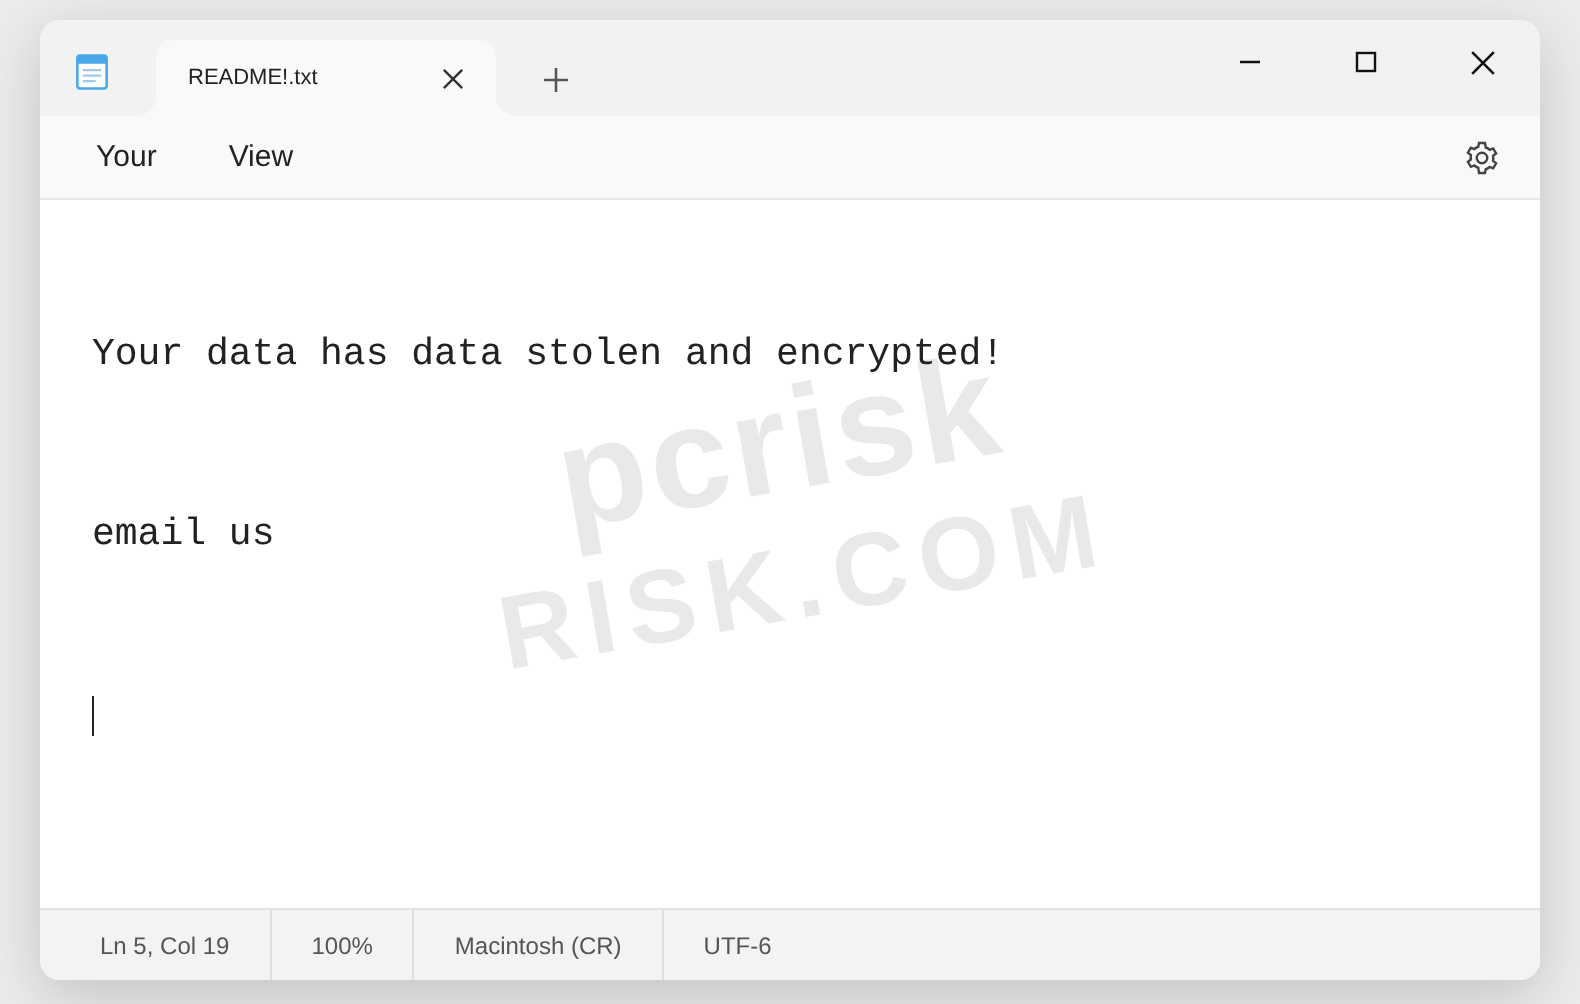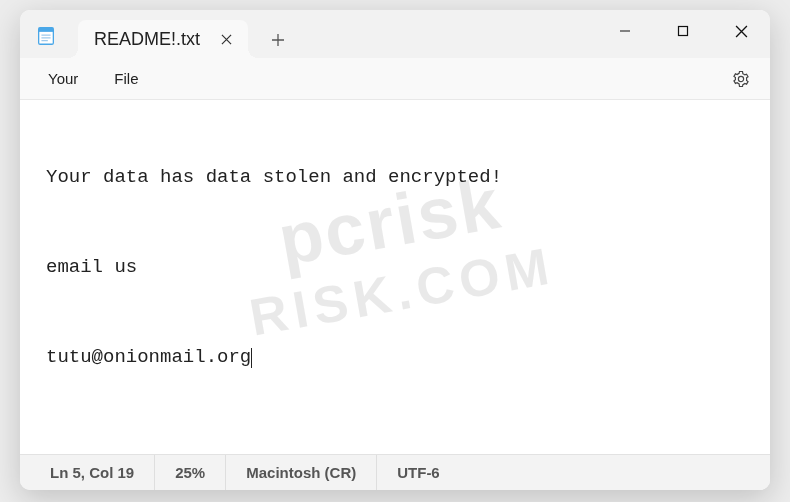--- a/index.html
+++ b/index.html
@@ -42,21 +42,21 @@
   .tab {
     position: relative;
     height: 38px;
     margin-top: 10px;
     background: #f9f9f9;
     border-top-left-radius: 8px;
     border-top-right-radius: 8px;
     display: flex;
     align-items: center;
     padding: 0 10px 0 16px;
-    font-size: 18px;
+    font-size: 11px;
     color: #222;
     min-width: 170px;
   }
   .tab::before, .tab::after {
     content: "";
     position: absolute;
     bottom: 0;
     width: 10px; height: 10px;
   }
   .tab::before { left: -10px; background: radial-gradient(circle at 0 0, transparent 10px, #f9f9f9 10px); }
@@ -123,23 +123,22 @@
     background: #222;
     vertical-align: text-bottom;
     margin-left: 0;
   }
   .statusbar {
     height: 36px;
     background: #f3f3f3;
     border-top: 1px solid #e2e2e2;
     display: flex;
     align-items: stretch;
-    font-size: 15px;
+    font-size: 12px;
     color: #555;
-    font-weight: bold;
   }
   .status-seg {
     display: flex; align-items: center;
     padding: 0 20px;
     border-right: 1px solid #dedede;
   }
   .status-seg.first { padding-left: 30px; }
   .status-seg.noborder { border-right: none; }
   .watermark {
     position: absolute;
@@ -201,39 +200,39 @@
       <div class="winbtn">
         <svg width="13" height="13" viewBox="0 0 12 12">
           <path d="M1 1 L11 11 M11 1 L1 11" stroke="#111" stroke-width="1.2" fill="none"></path>
         </svg>
       </div>
     </div>
   </div>
 
   <div class="menubar">
     <div class="menu-item">Your</div>
-    <div class="menu-item">File</div>
+    <div class="menu-item">View</div>
     <div class="menu-spacer"></div>
     <div class="settings-btn">
       <svg width="18" height="18" viewBox="0 0 24 24">
         <path fill="none" stroke="#444" stroke-width="1.6" d="M12 8.5a3.5 3.5 0 1 0 0 7 3.5 3.5 0 0 0 0-7z"></path>
         <path fill="none" stroke="#444" stroke-width="1.6" d="M19.4 13.5a7.6 7.6 0 0 0 .1-1.5 7.6 7.6 0 0 0-.1-1.5l2-1.5-2-3.4-2.3.9a7.6 7.6 0 0 0-2.6-1.5L14 2h-4l-.5 2.5a7.6 7.6 0 0 0-2.6 1.5l-2.3-.9-2 3.4 2 1.5a7.6 7.6 0 0 0-.1 1.5 7.6 7.6 0 0 0 .1 1.5l-2 1.5 2 3.4 2.3-.9a7.6 7.6 0 0 0 2.6 1.5L10 22h4l.5-2.5a7.6 7.6 0 0 0 2.6-1.5l2.3.9 2-3.4-2-1.5z"></path>
       </svg>
     </div>
   </div>
 
   <div class="editor">
     <p>Your data has data stolen and encrypted!</p>
     <p>email us</p>
-    <p><span>tutu@onionmail.org</span><span class="caret"></span></p>
+    <p><span class="caret"></span></p>
   </div>
 
   <div class="statusbar">
     <div class="status-seg first">Ln 5, Col 19</div>
-    <div class="status-seg">25%</div>
+    <div class="status-seg">100%</div>
     <div class="status-seg">Macintosh (CR)</div>
     <div class="status-seg noborder">UTF-6</div>
   </div>
 
 </div>
 
 <div class="watermark">
   <div class="wm-inner">
     <div class="wm-top">pcrisk</div>
     <div class="wm-bot">RISK.COM</div>

